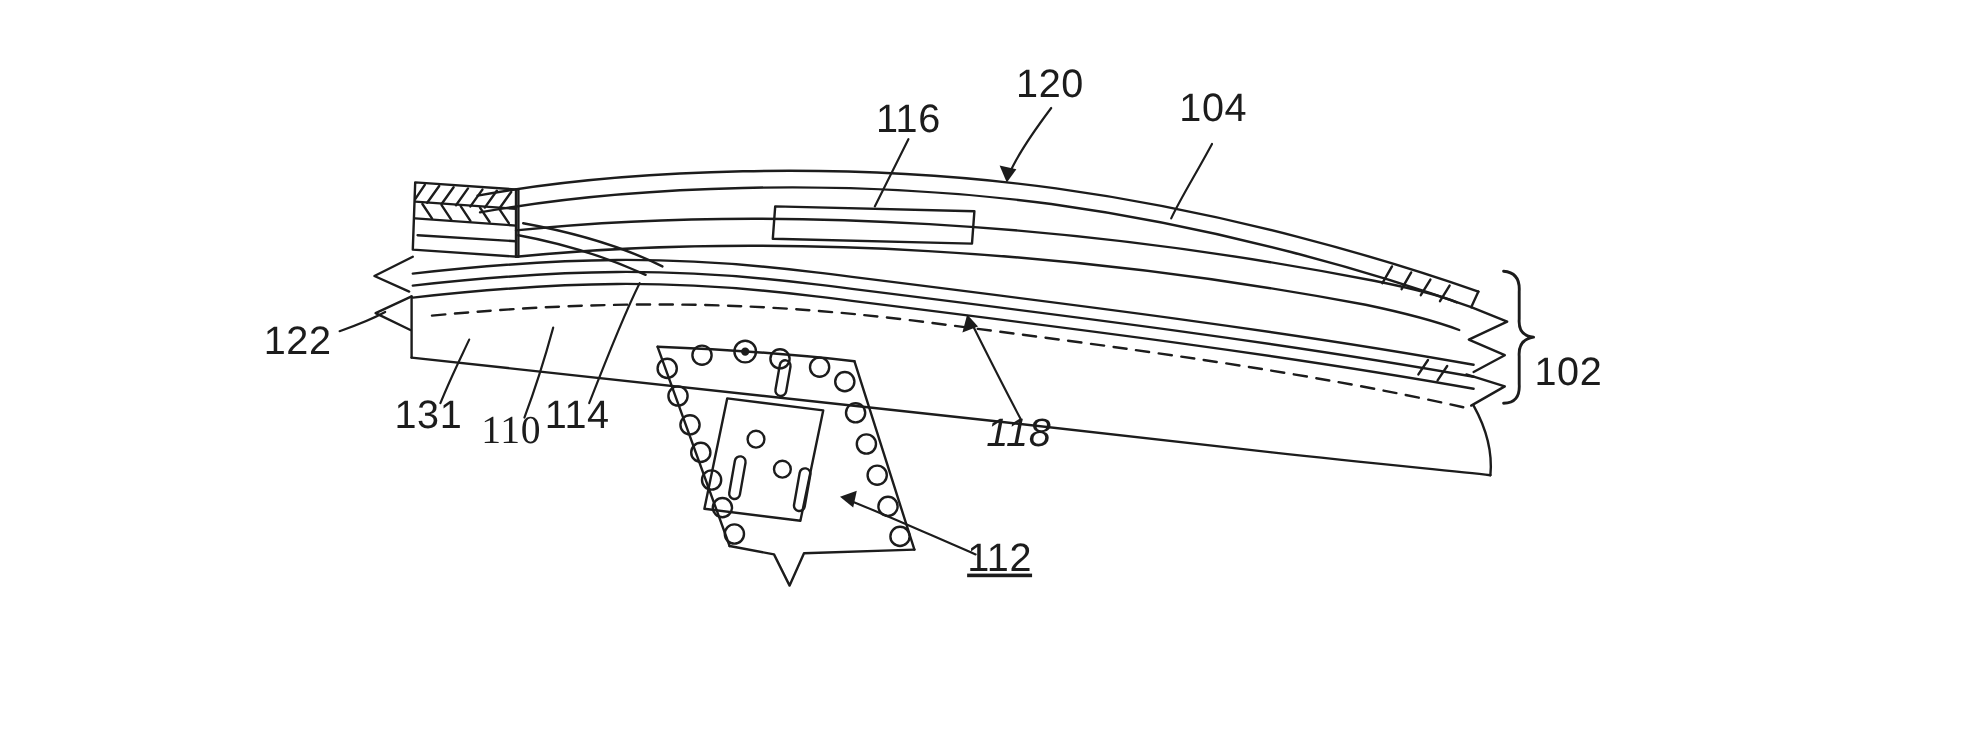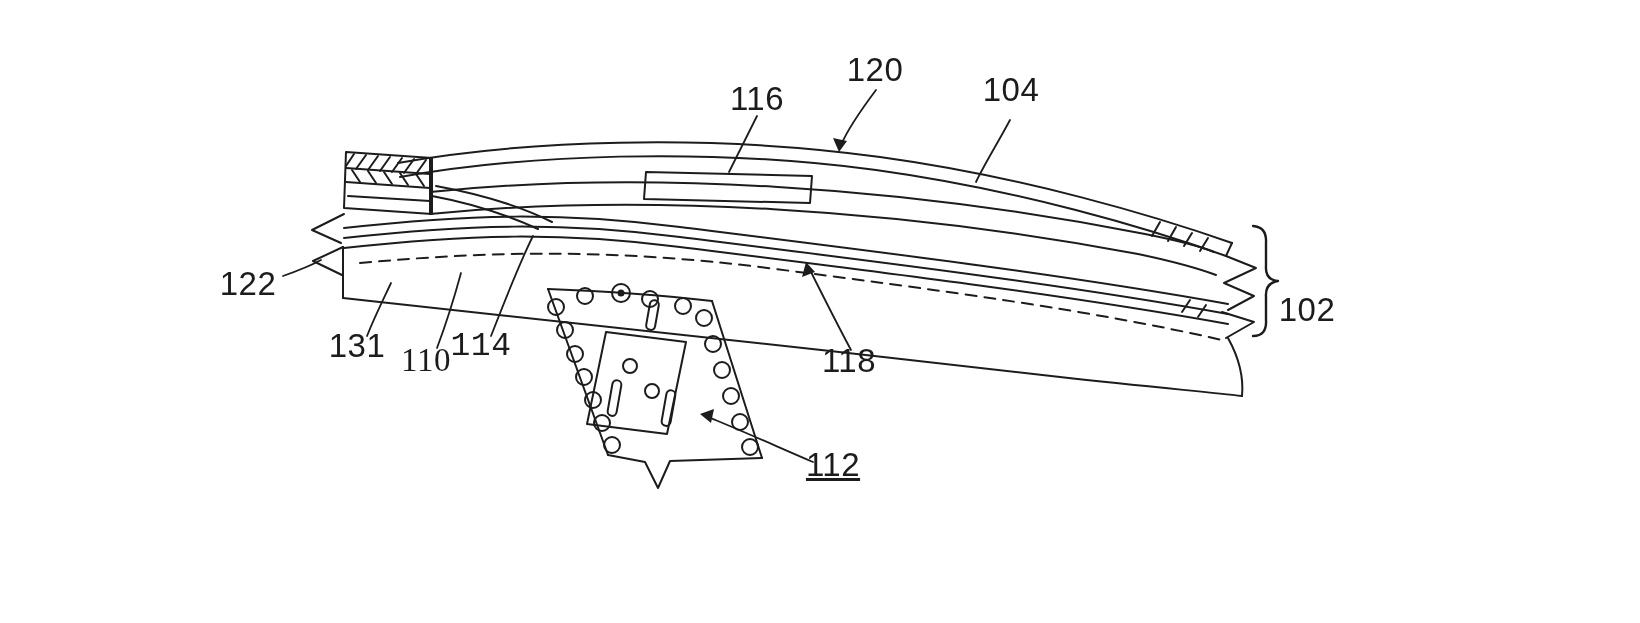--- a/index.html
+++ b/index.html
@@ -137,18 +137,18 @@
       <path d="M 700,414 L 714,409 L 711,423 Z"></path>
     </g>
   </svg>
 
   <div class="ref-label" style="left:875px; top:70px;">120</div>
   <div class="ref-label" style="left:757px; top:99px;">116</div>
   <div class="ref-label" style="left:1011px; top:90px;">104</div>
   <div class="ref-label" style="left:248px; top:284px;">122</div>
   <div class="ref-label" style="left:357px; top:346px;">131</div>
   <div class="ref-label" style="left:426px; top:360px;font-family:Liberation Serif, serif;">110</div>
-  <div class="ref-label" style="left:481px; top:346px;font-family:Liberation Mono, monospace;">114</div>
-  <div class="ref-label" style="left:849px; top:361px;">118</div>
+  <div class="ref-label" style="left:481px; top:346px;">114</div>
+  <div class="ref-label" style="left:849px; top:361px;font-style:italic;">118</div>
   <div class="ref-label" style="left:833px; top:465px;text-decoration:underline;">112</div>
   <div class="ref-label" style="left:1307px; top:289px;margin-top:21px;">102</div>
 
 </div>
 
 </body></html>

